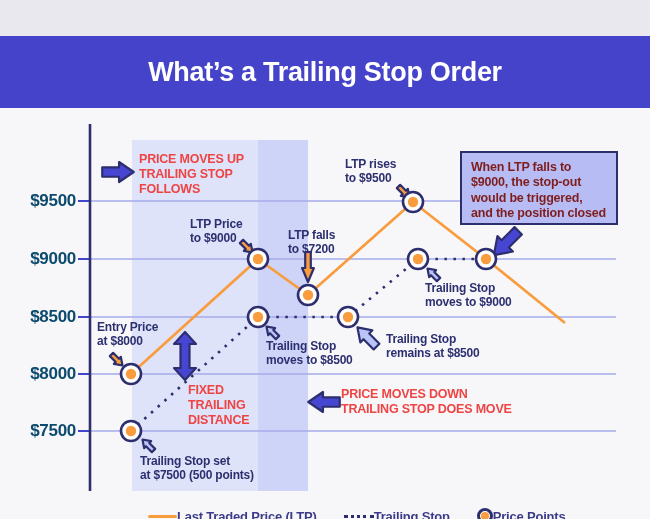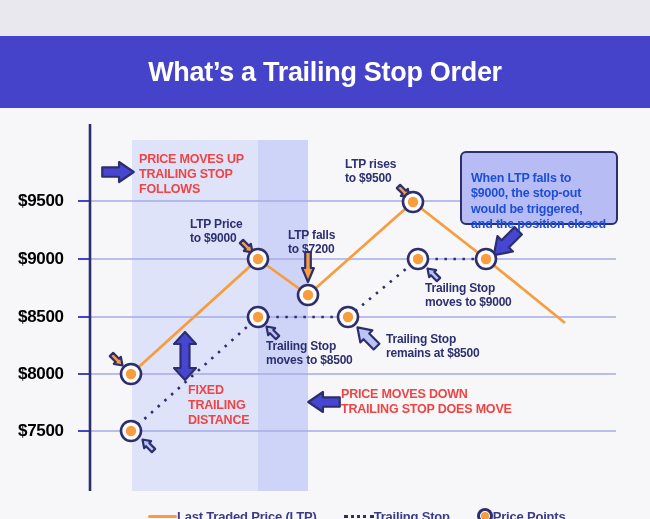--- a/index.html
+++ b/index.html
@@ -19,38 +19,38 @@
   }
   .titlebar h1 { color:#ffffff; font-size:27px; font-weight:700; letter-spacing:-0.3px; }
   
   .footerbar { position:absolute; left:0; bottom:0; width:650px; height:8px; background:#4c4ccd; }
 
   .chart { position:absolute; inset:0; }
   svg.layer { position:absolute; left:0; top:0; }
 
   
   .ylab {
-    position:absolute; left:18px; width:58px; 
-    font-size:17px; font-weight:700; color:#000000; line-height:17px;
+    position:absolute; left:18px; width:58px; text-align:right;
+    font-size:17px; font-weight:700; color:#0c4a6e; line-height:17px;
     letter-spacing:-0.3px;
   }
 
   
   .ann {
     position:absolute; white-space:pre-line;
     font-size:12px; line-height:1.2; font-weight:700;
     color:#2d3070; letter-spacing:-0.2px;
   }
   .ann.blue { color:#ef4444; font-size:12.5px; }
 
   .callout {
     position:absolute; left:460px; top:115px; width:158px; height:74px;
-    background:#b7bcf4; border:2.5px solid #2c2e6e; border-radius:6px;
-    padding:18px 9px; font-size:12.5px; line-height:1.22; font-weight:700;
-    color:#1d4ed8; letter-spacing:-0.2px;
+    background:#b7bcf4; border:2.5px solid #2c2e6e; border-radius:0;
+    padding:7px 9px; font-size:12.5px; line-height:1.22; font-weight:700;
+    color:#7f1d1d; letter-spacing:-0.2px;
   }
 
   
   .legend {
     position:absolute; left:148px; top:470px; height:20px;
     display:flex; align-items:center; gap:27px;
   }
   .legend .item { display:flex; align-items:center; }
   .legend .label { font-size:13px; font-weight:700; color:#3b3b8a; letter-spacing:-0.2px; }
   .sw-line { width:29px; height:3px; background:#f89c3e; border-radius:2px; }
@@ -157,23 +157,27 @@
 
     <div class="ann blue" style="left:139px; top:116px">PRICE MOVES UP
 TRAILING STOP
 FOLLOWS</div>
     <div class="ann" style="left:190px; top:181px">LTP Price
 to $9000</div>
     <div class="ann" style="left:288px; top:192px">LTP falls
 to $7200</div>
     <div class="ann" style="left:345px; top:121px">LTP rises
 to $9500</div>
+    <div class="ann" style="left:97px; top:284px">Entry Price
+at $8000</div>
     <div class="ann blue" style="left:188px; top:347px">FIXED
 TRAILING
 DISTANCE</div>
+    <div class="ann" style="left:140px; top:418px">Trailing Stop set
+at $7500 (500 points)</div>
     <div class="ann" style="left:266px; top:303px">Trailing Stop
 moves to $8500</div>
     <div class="ann" style="left:386px; top:296px">Trailing Stop
 remains at $8500</div>
     <div class="ann" style="left:425px; top:245px">Trailing Stop
 moves to $9000</div>
     <div class="ann blue" style="left:341px; top:351px">PRICE MOVES DOWN
 TRAILING STOP DOES MOVE</div>
 
     <div class="callout">When LTP falls to $9000, the stop-out would be triggered, and the position closed</div>

